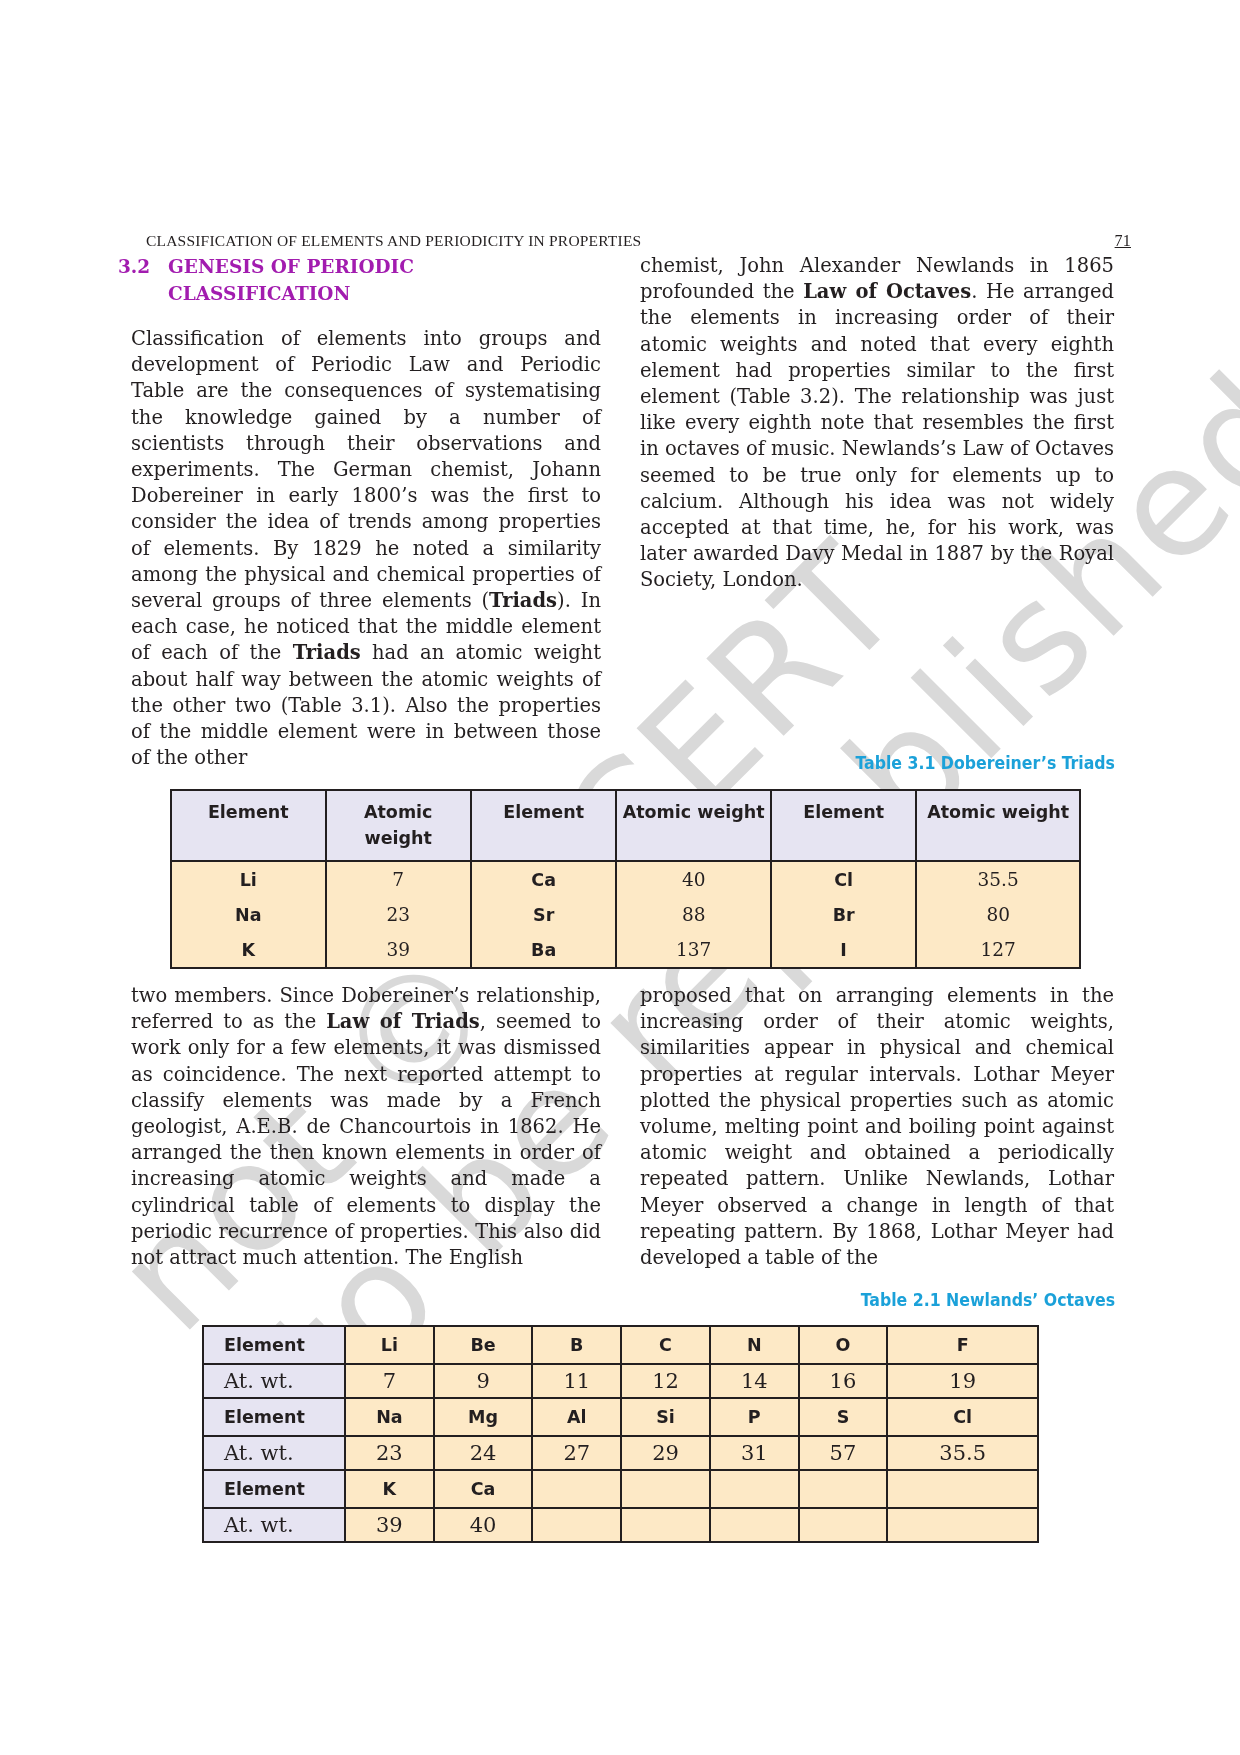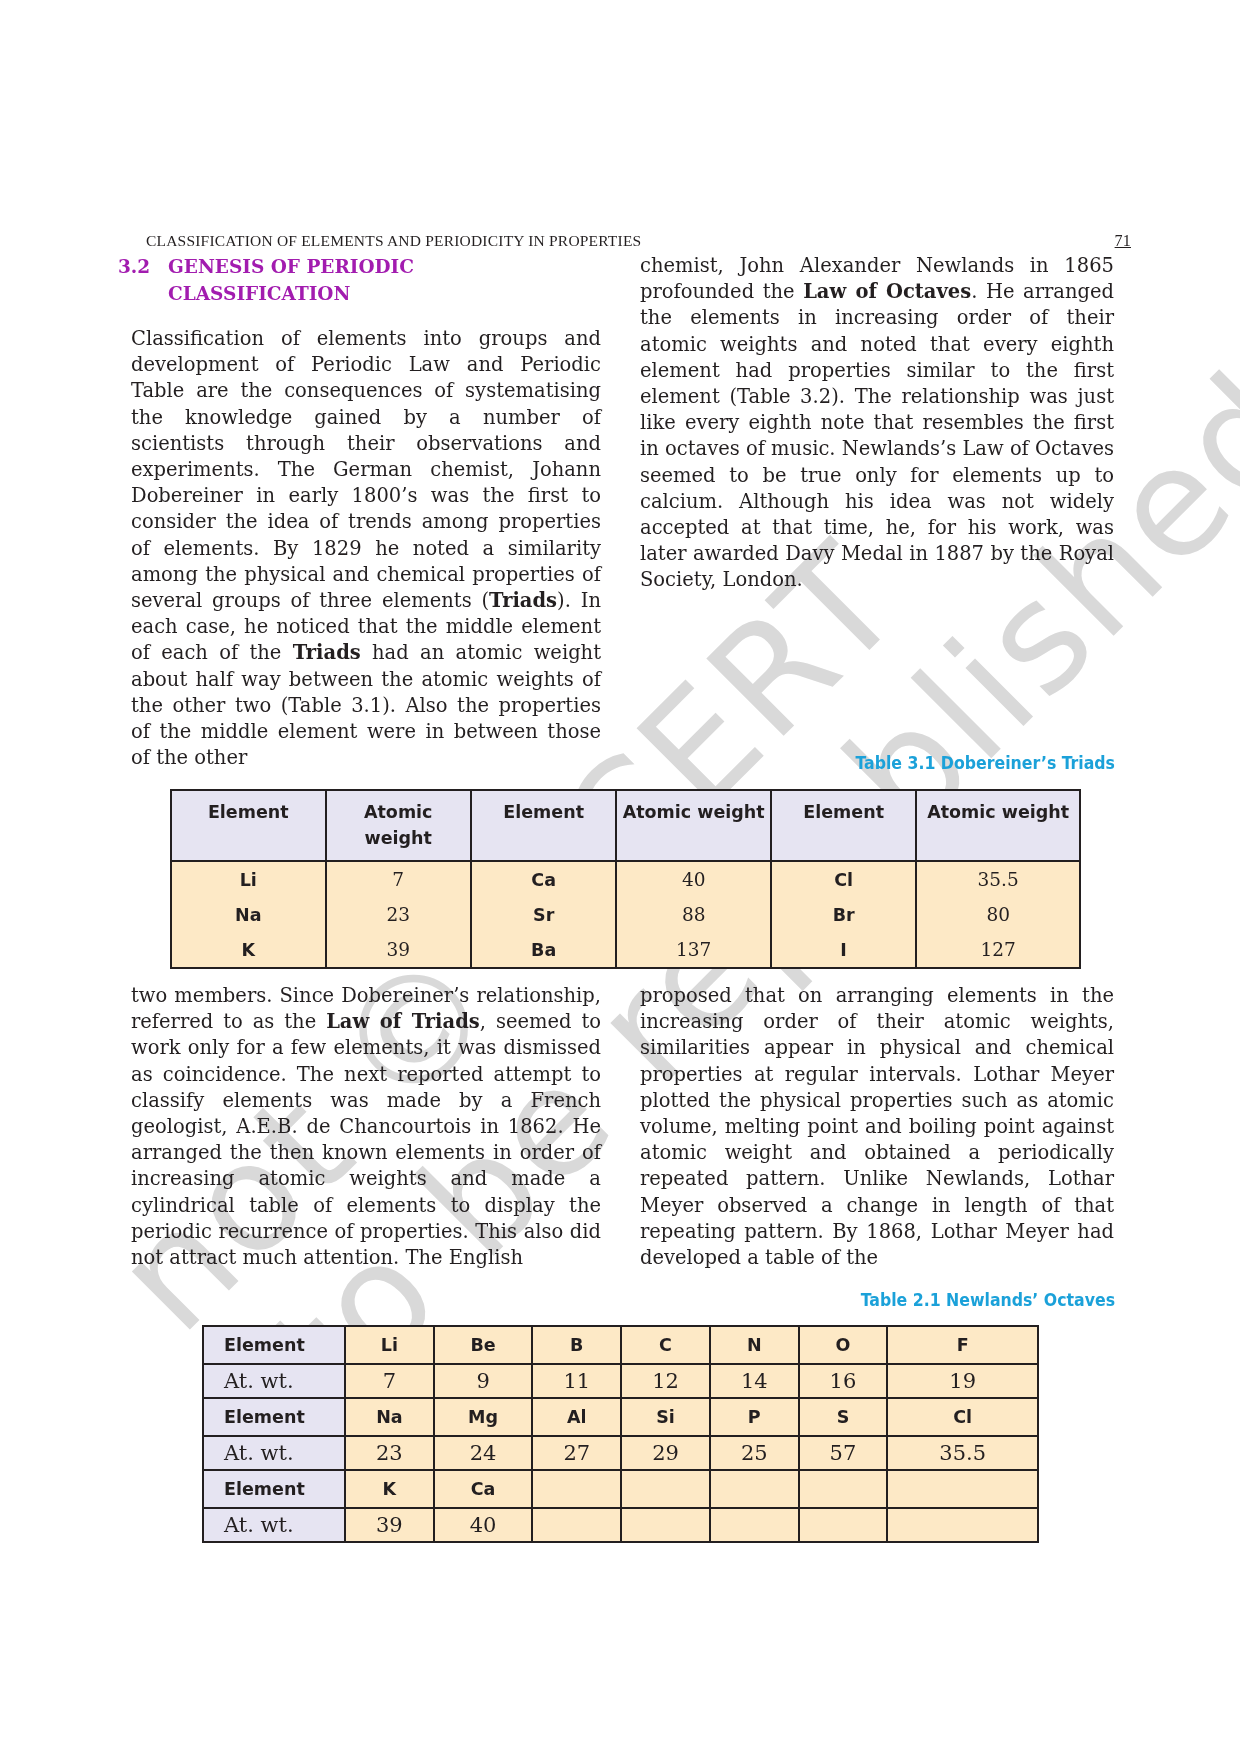--- a/index.html
+++ b/index.html
@@ -165,21 +165,21 @@
           <td class="el">P</td>
           <td class="el">S</td>
           <td class="el">Cl</td>
         </tr>
         <tr>
           <td class="rowhead">At. wt.</td>
           <td>23</td>
           <td>24</td>
           <td>27</td>
           <td>29</td>
-          <td>25</td>
+          <td>31</td>
           <td>57</td>
           <td>35.5</td>
         </tr>
         <tr class="el-row">
           <td class="rowhead elrow">Element</td>
           <td class="el">K</td>
           <td class="el">Ca</td>
           <td class="el"></td>
           <td class="el"></td>
           <td class="el"></td>

